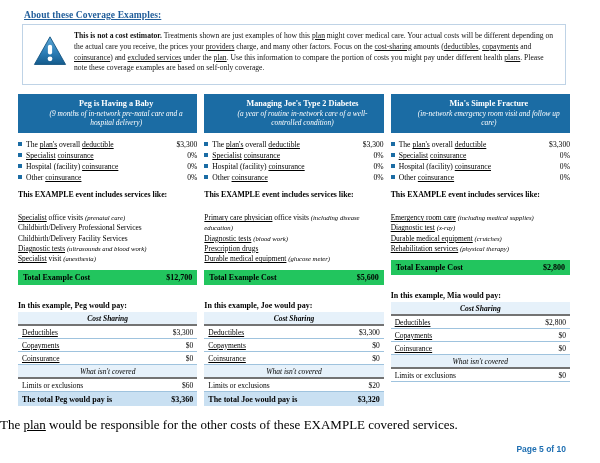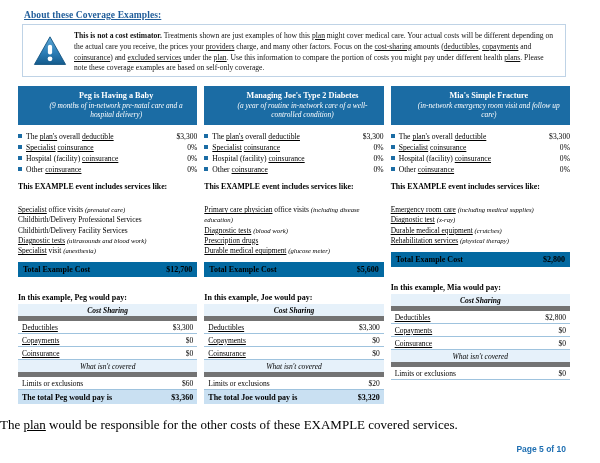--- a/index.html
+++ b/index.html
@@ -31,21 +31,21 @@
     margin: 2px 0 4px 6px;
     letter-spacing: .1px;
   }
 
   
   .notice {
     border: 1px solid #BFD3E6;
     background: #FFFFFF;
     display: flex;
     align-items: flex-start;
-    padding: 6px 8px 2px 6px;
+    padding: 6px 8px 10px 6px;
     margin: 0 4px 9px 4px;
     box-sizing: border-box;
   }
   .notice-icon {
     flex: 0 0 auto;
     width: 34px;
     height: 34px;
     margin: 3px 7px 0 4px;
   }
   .notice-text {
@@ -135,21 +135,21 @@
     list-style: none;
   }
   .svc-list li {
     font-size: 7.4px;
     line-height: 1.38;
   }
   .svc-list li i { font-style: italic; font-size: 6.7px; }
 
   
   .total-bar {
-    background: #0369a1;
+    background: #22c55e;
     display: flex;
     justify-content: space-between;
     align-items: flex-start;
     font-weight: bold;
     font-size: 8px;
     padding: 3px 5px;
     box-sizing: border-box;
   }
   .spacer-sm { height: 6px; }
 
@@ -167,21 +167,21 @@
   }
   table.cs td {
     border-bottom: 1px solid #9FC3DE;
     padding: 1.5px 4px;
   }
   table.cs tr.subhead td {
     text-align: center;
     font-style: italic;
     font-weight: bold;
     background: #E6F1FA;
-    border-bottom: 5px solid #737373;
+    border-bottom: 2px solid #737373;
   }
   table.cs tr.subhead.plain td {
     font-weight: normal;
   }
   table.cs td.val {
     text-align: right;
     width: 42px;
     white-space: nowrap;
   }
   table.cs tr.total td {

